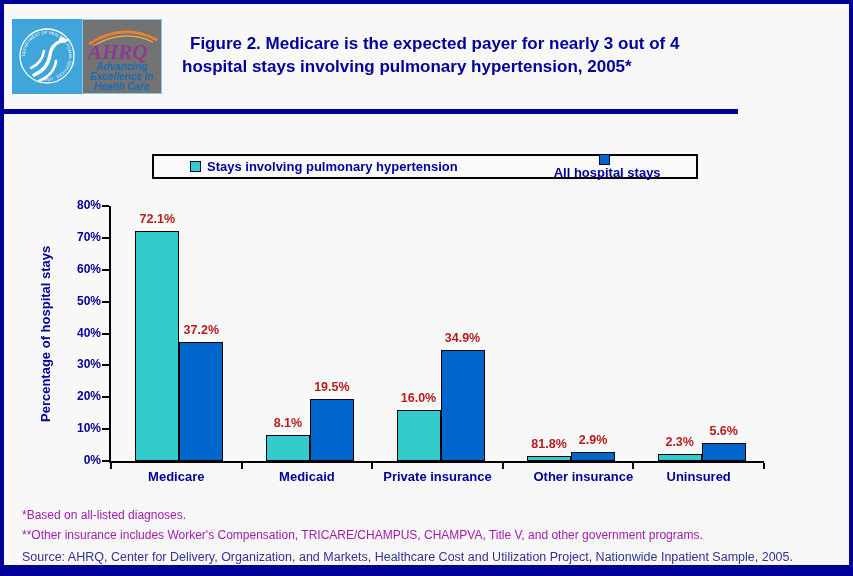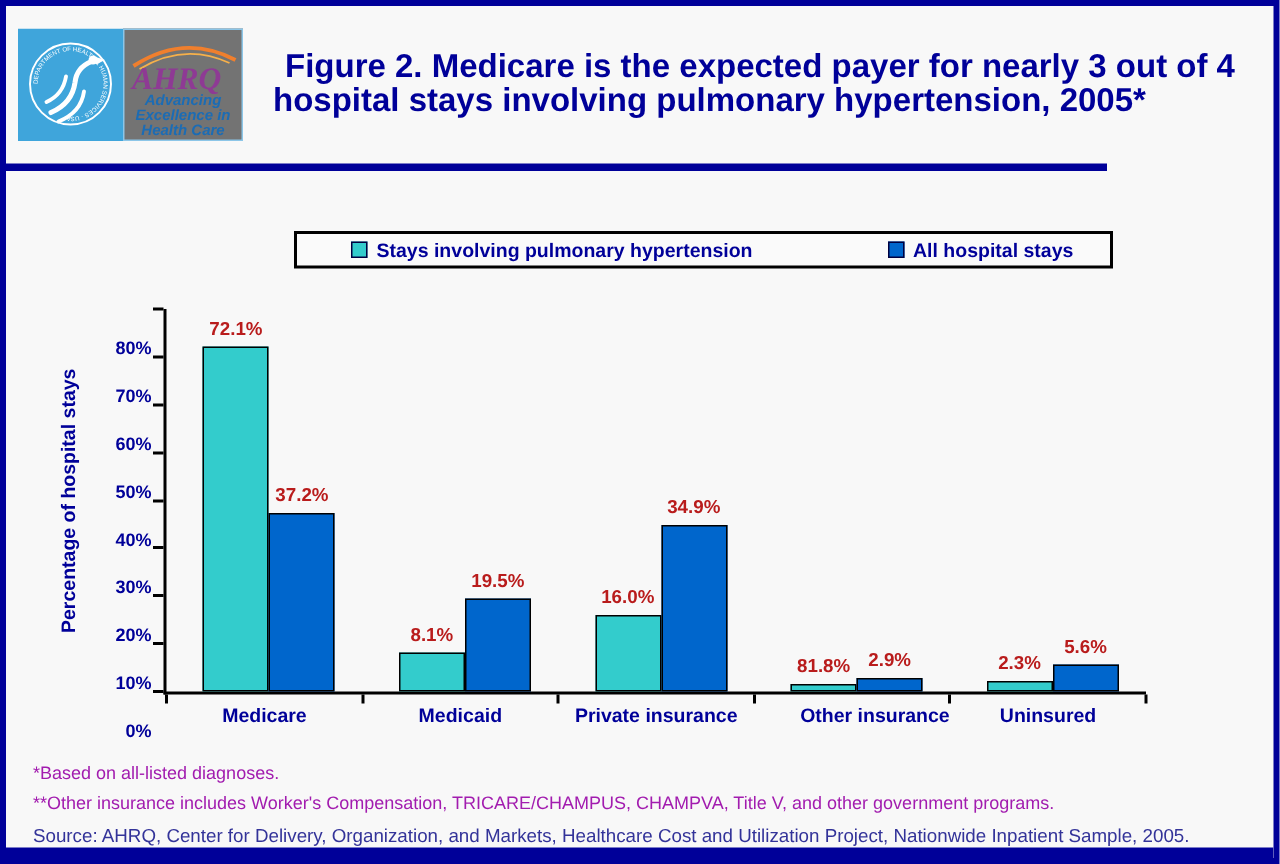--- a/index.html
+++ b/index.html
@@ -8,48 +8,47 @@
     background:#F8F8F8; border:4px solid #000099; overflow:hidden;
     font-family:"Liberation Sans", sans-serif;
   }
   
   .header{position:absolute;left:0;top:0;right:0;height:105px;}
   .logo-block{position:absolute;left:8px;top:15px;width:150px;height:75px;display:flex;}
   .hhs-box{width:70px;height:75px;}
   .ahrq-box{width:80px;height:75px;background:#737373;border:1px solid #8CC6E8;box-sizing:border-box;}
   .figure-title{
     position:absolute;left:178px;top:28px;width:650px;
-    color:#000099;font-size:22px;font-weight:bold;line-height:23px;
+    color:#000099;font-size:17px;font-weight:bold;line-height:23px;
   }
   .figure-title .line1{padding-left:8px;}
   .header-divider{position:absolute;left:0;top:105px;width:734px;height:5px;background:#000099;}
   
   .legend{
     position:absolute;left:148px;top:150px;width:546px;height:25px;
     border:2px solid #000000;box-sizing:border-box;display:flex;align-items:center;
     background:#FAFAFA;
-    margin-left:44px;
   }
   .legend-entry{display:flex;align-items:center;}
   .legend-entry:first-child{margin-left:36px;}
-  .legend-entry + .legend-entry{margin-left:90px;}
+  .legend-entry + .legend-entry{margin-left:90px;flex-direction:column;}
   .legend-swatch{width:11px;height:11px;border:1px solid #000040;box-sizing:border-box;}
   .legend-label{margin-left:6px;color:#000099;font-size:13px;font-weight:bold;white-space:nowrap;}
   
   .y-axis-title{
     position:absolute;left:34px;top:202px;height:255px;width:20px;
     writing-mode:vertical-rl;transform:rotate(180deg);text-align:center;
     color:#000099;font-size:13px;font-weight:bold;white-space:nowrap;
   }
   .plot{
     position:absolute;left:105px;top:202px;width:653px;height:255px;
     border-left:2px solid #000;border-bottom:2px solid #000;box-sizing:content-box;
   }
   .ytick-label{position:absolute;left:-50px;width:40px;text-align:right;
-    color:#000099;font-size:12px;font-weight:bold;margin-top:27px;}
+    color:#000099;font-size:12px;font-weight:bold;}
   .ytick-mark{position:absolute;left:-9px;width:7px;height:2px;background:#000;}
   .xtick-mark{position:absolute;bottom:-8px;width:2px;height:6px;background:#000;}
   .bar{position:absolute;bottom:0;border:1px solid #000;box-sizing:border-box;}
   .bar-label{position:absolute;width:60px;text-align:center;
     color:#b91c1c;font-size:12.5px;font-weight:bold;white-space:nowrap;}
   .cat-label{position:absolute;top:263px;text-align:center;
     color:#000099;font-size:13px;font-weight:bold;white-space:nowrap;}
   
   .footnotes{position:absolute;left:18px;top:501px;color:#a21caf;font-size:12px;line-height:20px;}
   .source-text{position:absolute;left:18px;top:546px;color:#333399;font-size:12.5px;}

